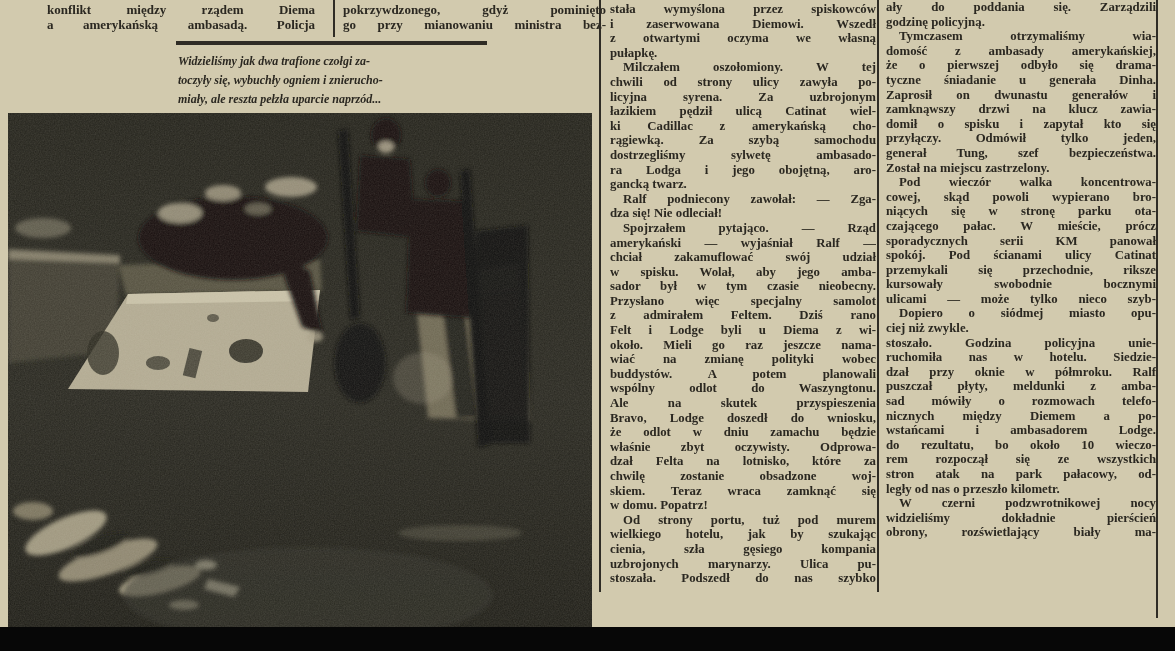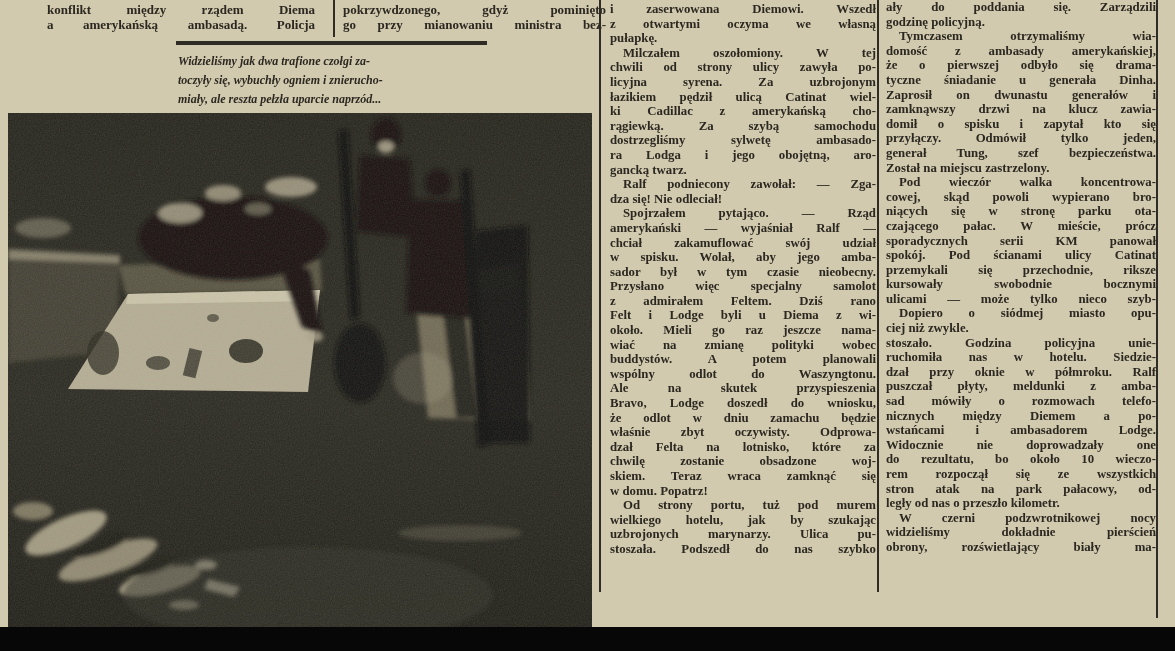--- a/index.html
+++ b/index.html
@@ -147,20 +147,21 @@
   <ellipse cx="452" cy="420" rx="62" ry="8" fill="#4a463a" opacity="0.75" filter="url(#soft)"></ellipse>
 
   <rect x="0" y="0" width="584" height="515" filter="url(#grain)"></rect>
 </svg>
 
 <div class="vrule" id="rule-photo-middle"></div>
 <div class="vrule" id="rule-middle-right"></div>
 <div class="vrule" id="rule-right-edge"></div>
 
 <div class="col bodycol" id="article-col-middle">
+    <div class="line">stała wymyślona przez spiskowców</div>
     <div class="line">i zaserwowana Diemowi. Wszedł</div>
     <div class="line">z otwartymi oczyma we własną</div>
     <div class="line last">pułapkę.</div>
     <div class="line indent">Milczałem oszołomiony. W tej</div>
     <div class="line">chwili od strony ulicy zawyła po-</div>
     <div class="line">licyjna syrena. Za uzbrojonym</div>
     <div class="line">łazikiem pędził ulicą Catinat wiel-</div>
     <div class="line">ki Cadillac z amerykańską cho-</div>
     <div class="line">rągiewką. Za szybą samochodu</div>
     <div class="line">dostrzegliśmy sylwetę ambasado-</div>
@@ -183,20 +184,21 @@
     <div class="line">Ale na skutek przyspieszenia</div>
     <div class="line">Bravo, Lodge doszedł do wniosku,</div>
     <div class="line">że odlot w dniu zamachu będzie</div>
     <div class="line">właśnie zbyt oczywisty. Odprowa-</div>
     <div class="line">dzał Felta na lotnisko, które za</div>
     <div class="line">chwilę zostanie obsadzone woj-</div>
     <div class="line">skiem. Teraz wraca zamknąć się</div>
     <div class="line last">w domu. Popatrz!</div>
     <div class="line indent">Od strony portu, tuż pod murem</div>
     <div class="line">wielkiego hotelu, jak by szukając</div>
+    <div class="line">cienia, szła gęsiego kompania</div>
     <div class="line">uzbrojonych marynarzy. Ulica pu-</div>
     <div class="line">stoszała. Podszedł do nas szybko</div>
   </div>
 <div class="col bodycol" id="article-col-right">
     <div class="line clipped">ały do poddania się. Zarządzili</div>
     <div class="line last">godzinę policyjną.</div>
     <div class="line indent">Tymczasem otrzymaliśmy wia-</div>
     <div class="line">domość z ambasady amerykańskiej,</div>
     <div class="line">że o pierwszej odbyło się drama-</div>
     <div class="line">tyczne śniadanie u generała Dinha.</div>
@@ -217,21 +219,20 @@
     <div class="line">ulicami — może tylko nieco szyb-</div>
     <div class="line indent">Dopiero o siódmej miasto opu-</div>
     <div class="line last">ciej niż zwykle.</div>
     <div class="line">stoszało. Godzina policyjna unie-</div>
     <div class="line">ruchomiła nas w hotelu. Siedzie-</div>
     <div class="line">dzał przy oknie w półmroku. Ralf</div>
     <div class="line">puszczał płyty, meldunki z amba-</div>
     <div class="line">sad mówiły o rozmowach telefo-</div>
     <div class="line">nicznych między Diemem a po-</div>
     <div class="line">wstańcami i ambasadorem Lodge.</div>
-    <div class="line">Widocznie nie doprowadzały one</div>
     <div class="line">do rezultatu, bo około 10 wieczo-</div>
     <div class="line">rem rozpoczął się ze wszystkich</div>
     <div class="line">stron atak na park pałacowy, od-</div>
     <div class="line last">legły od nas o przeszło kilometr.</div>
     <div class="line indent">W czerni podzwrotnikowej nocy</div>
     <div class="line">widzieliśmy dokładnie pierścień</div>
     <div class="line">obrony, rozświetlający biały ma-</div>
   </div>
 
 <div id="bottom-black-bar"></div>

